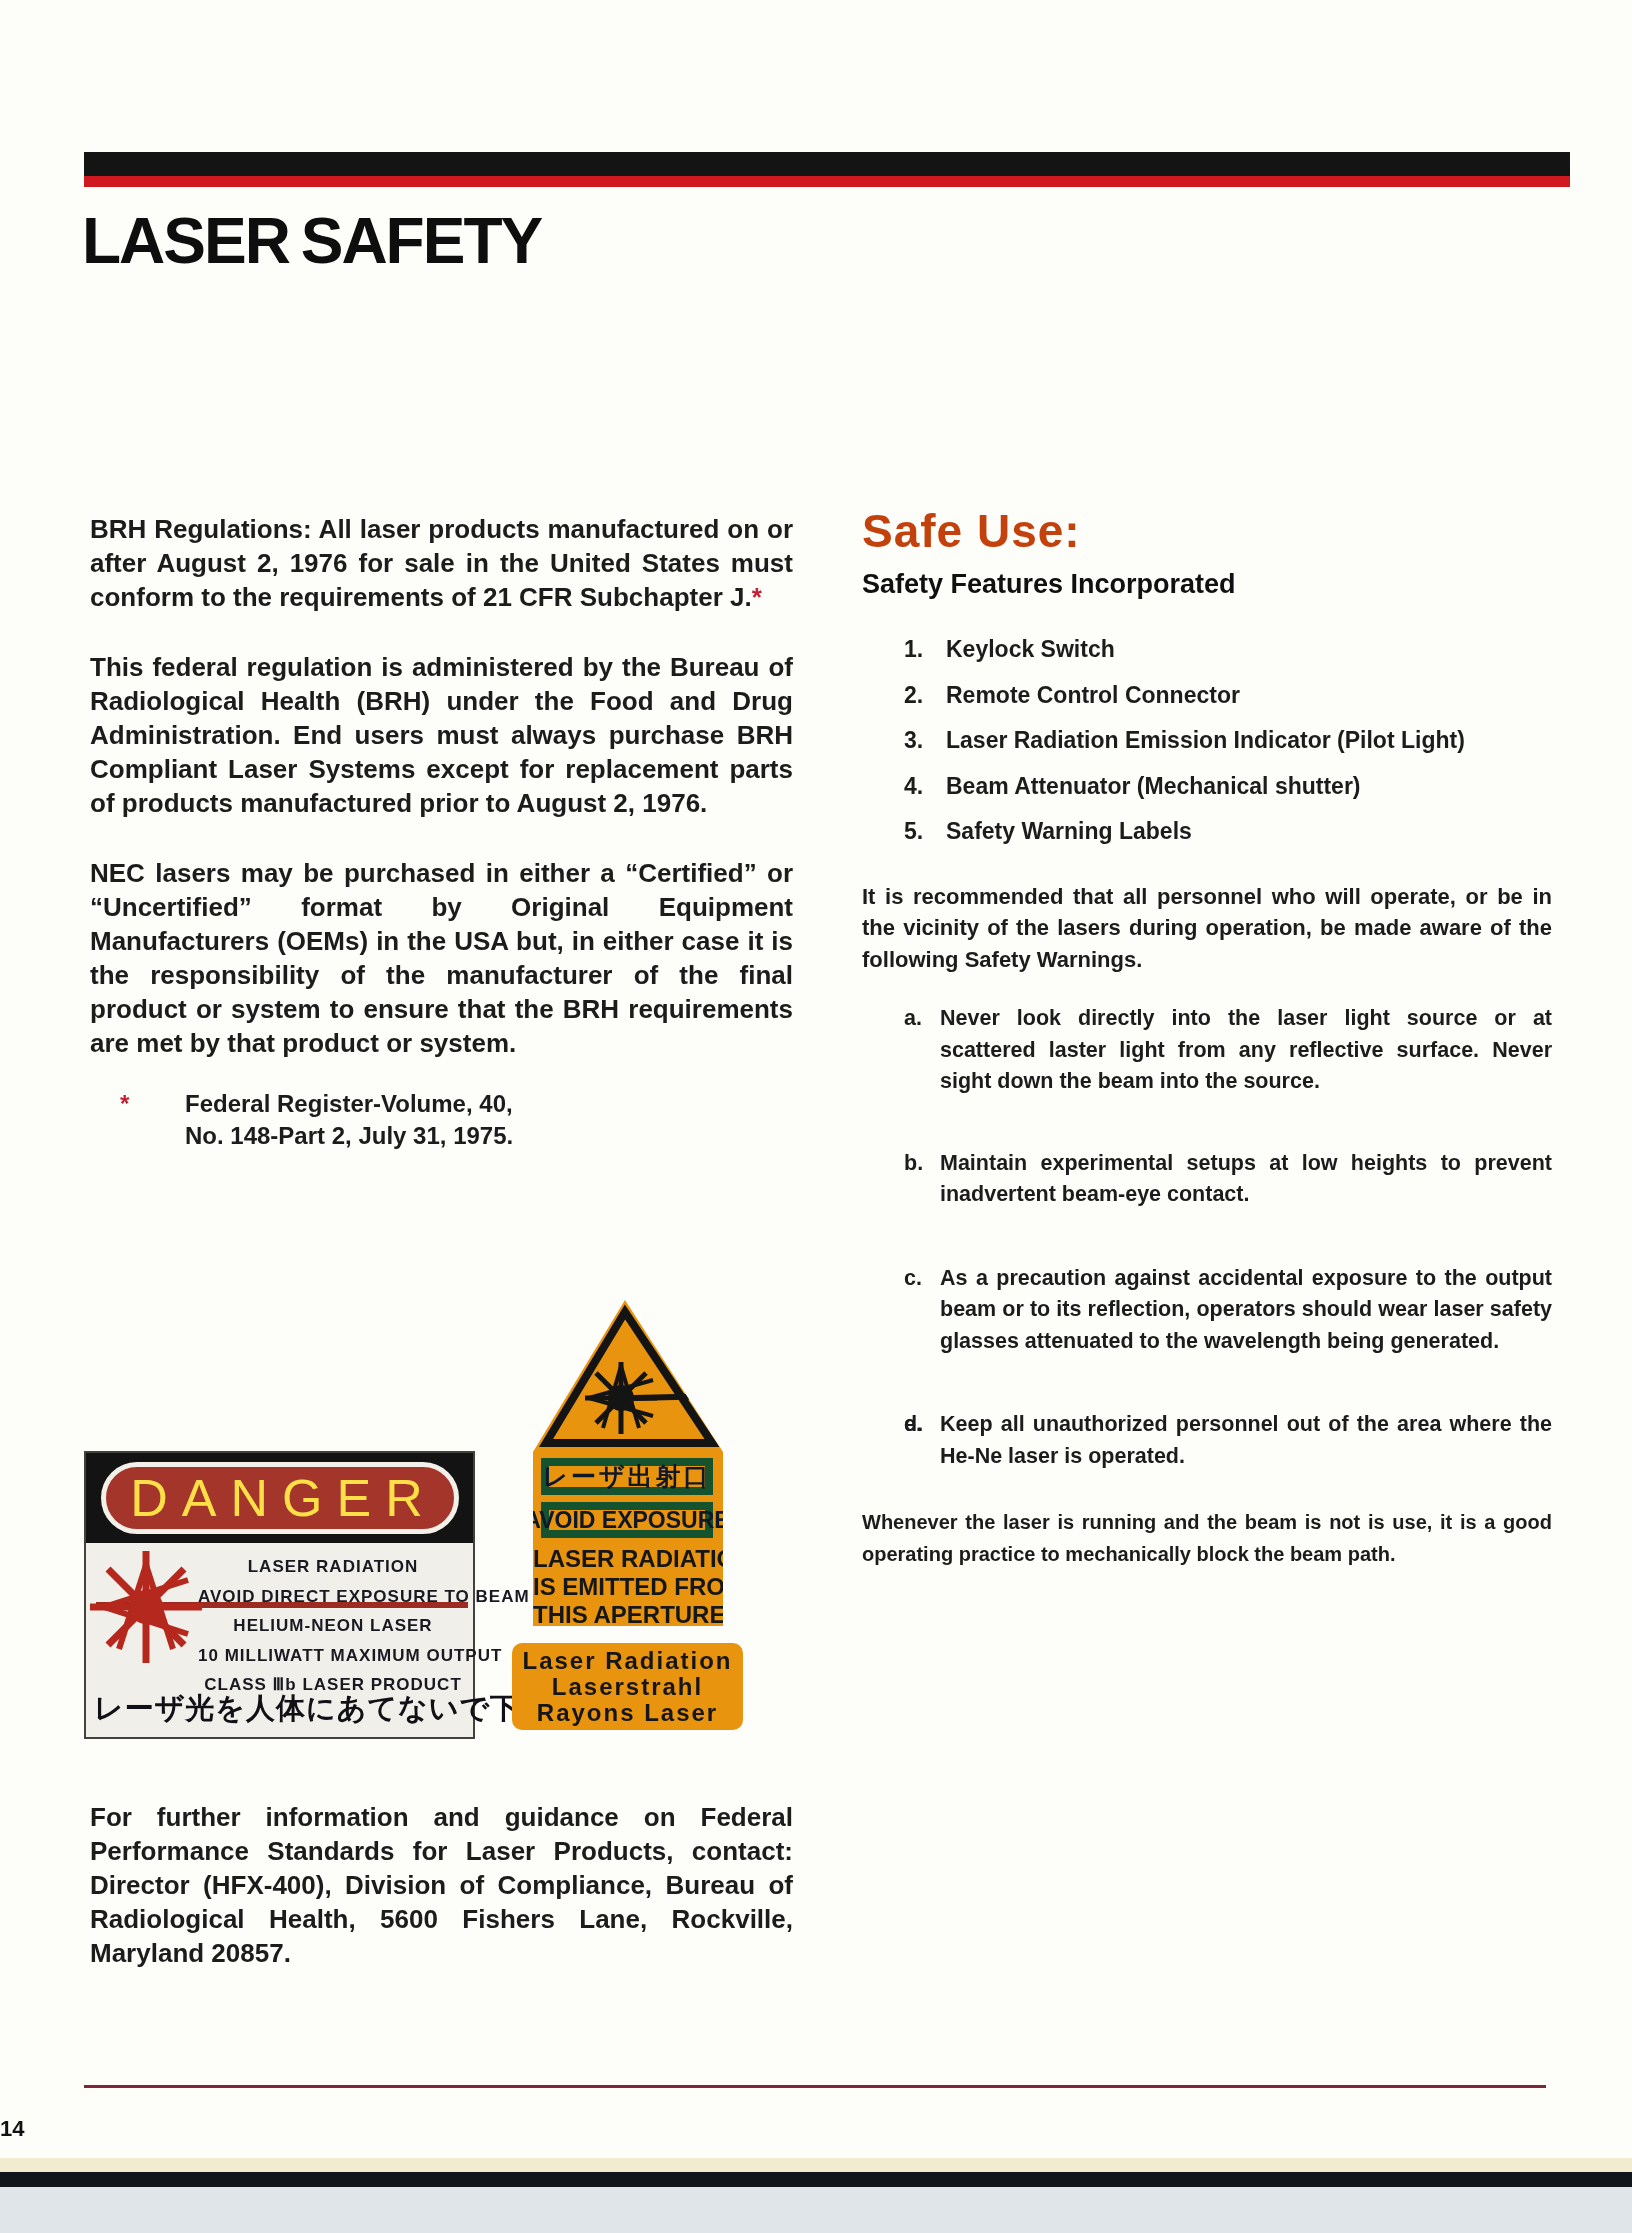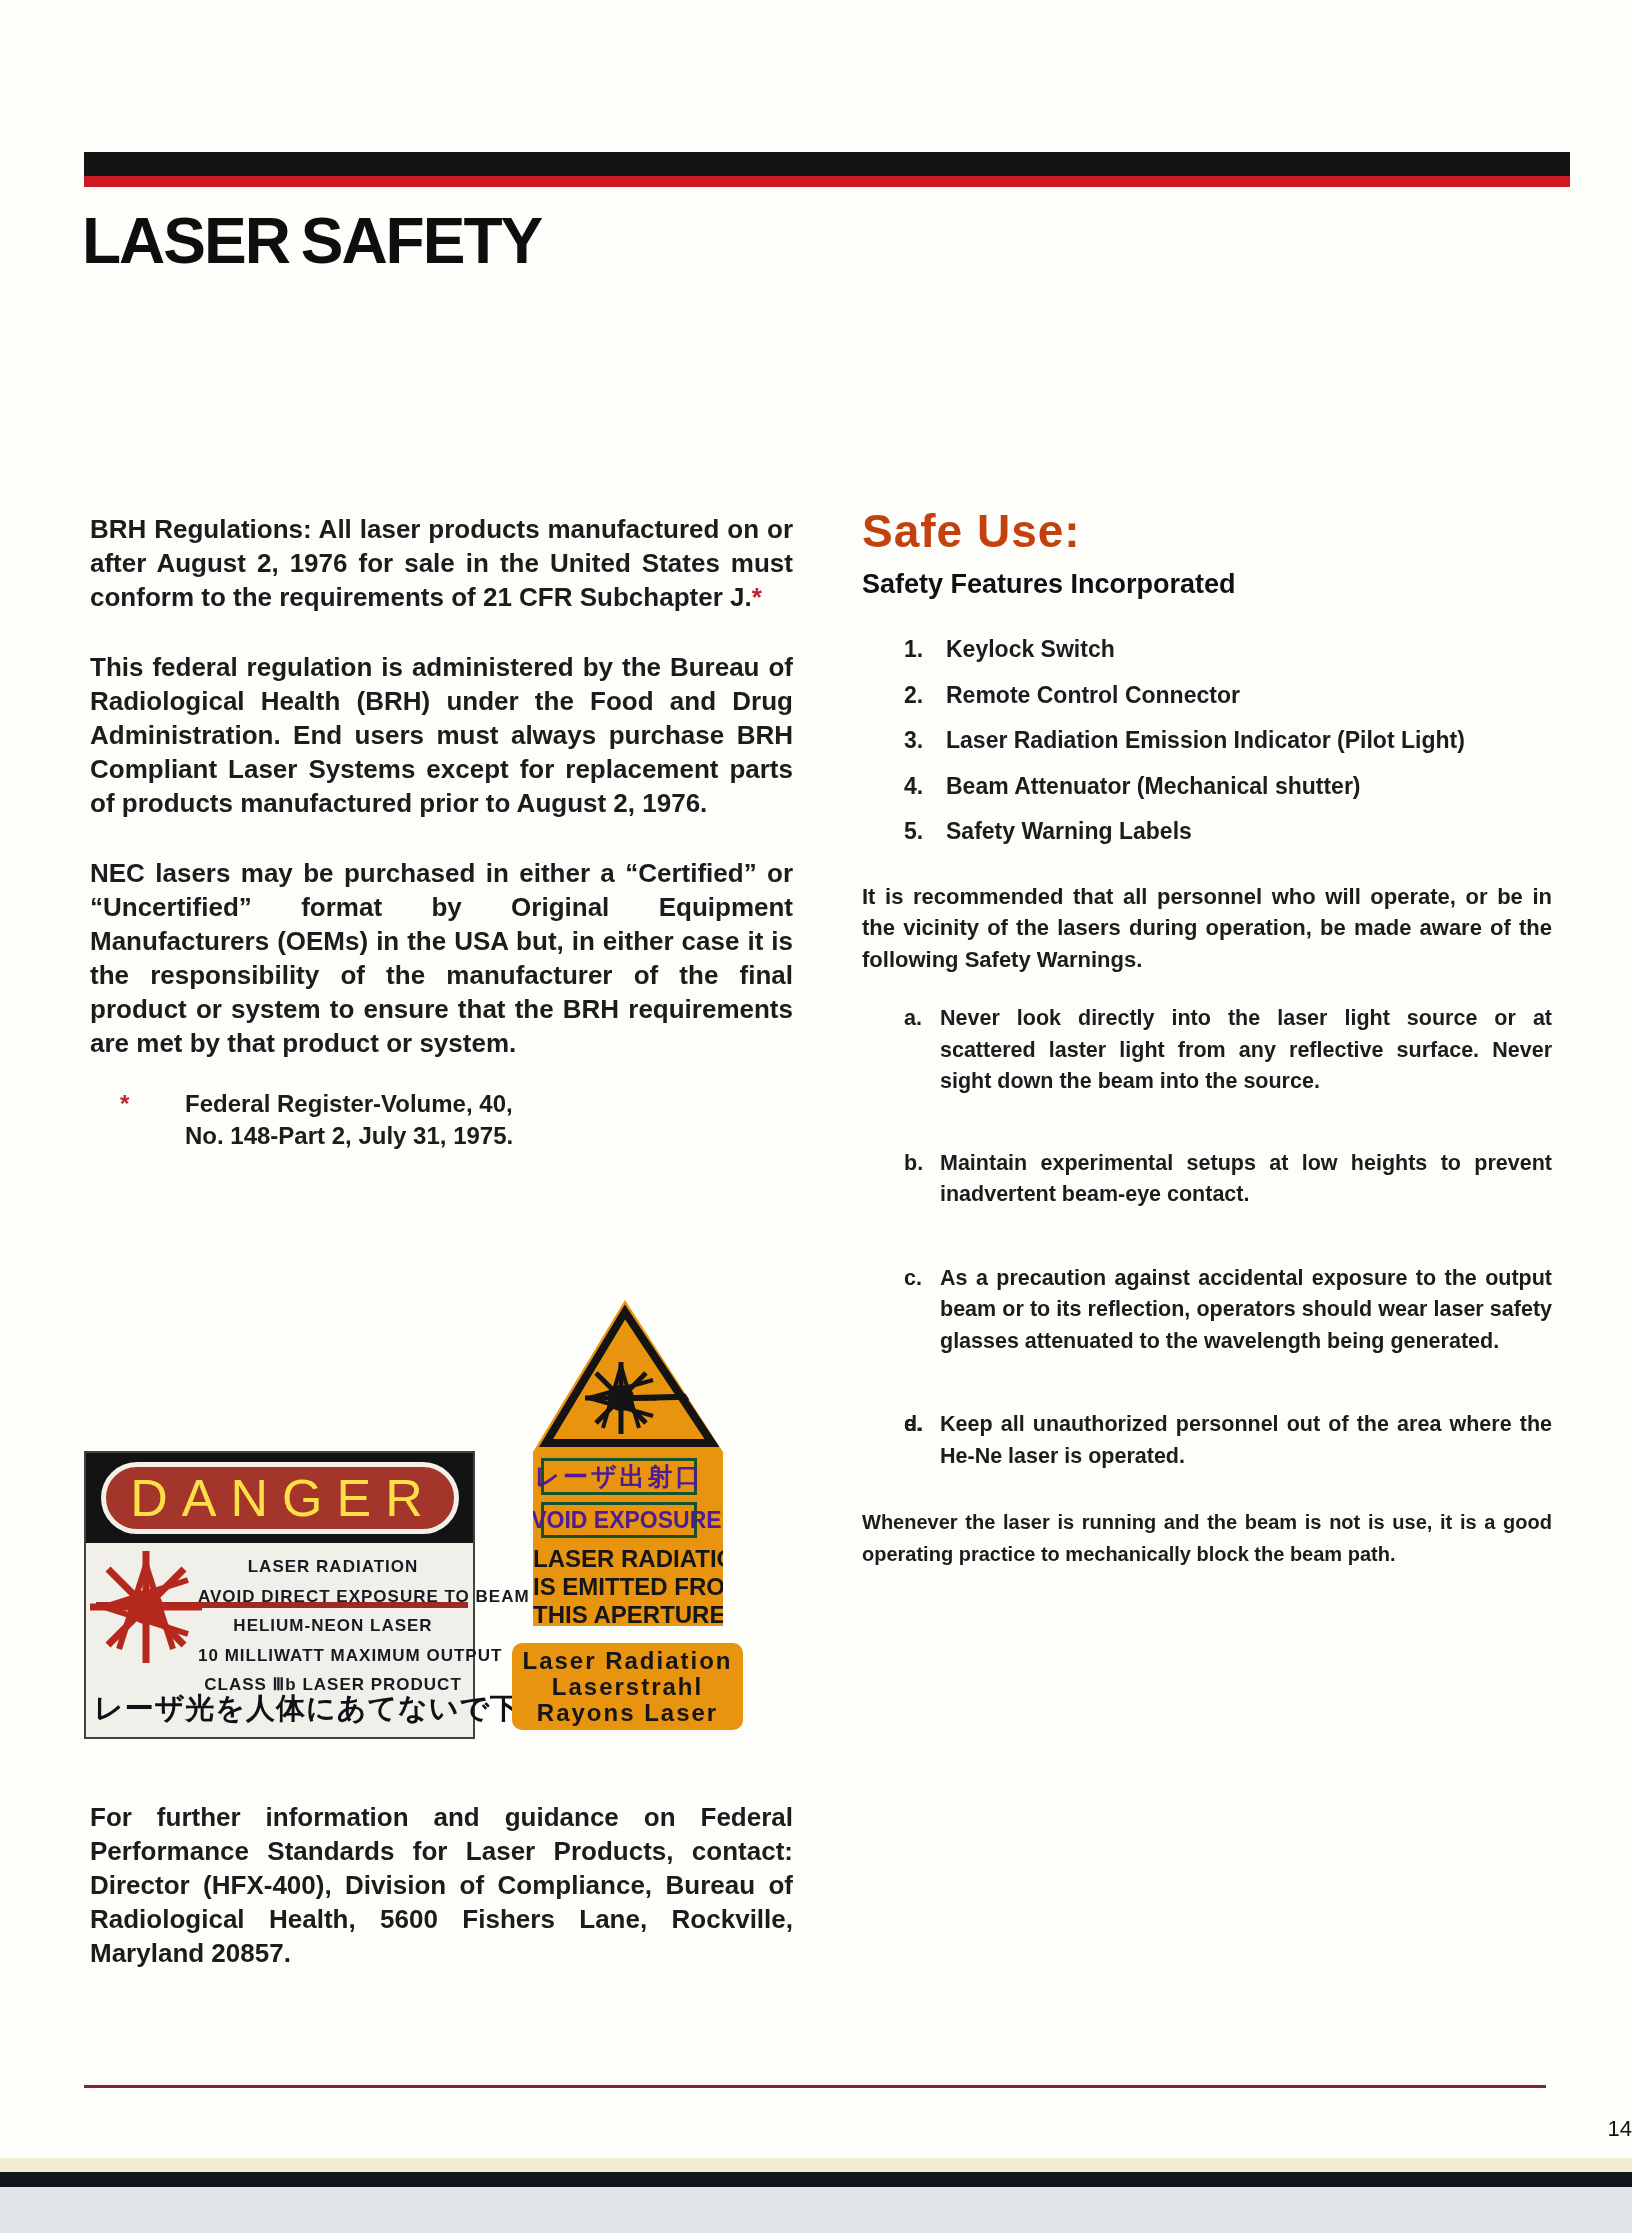--- a/index.html
+++ b/index.html
@@ -72,40 +72,40 @@
   }
   
   .house-label{
     position:absolute;left:533px;top:1300px;width:190px;height:326px;
     background:#e8940f;
     -webkit-clip-path:polygon(48.4% 0,100% 46.6%,100% 100%,0 100%,0 46.6%);
     clip-path:polygon(48.4% 0,100% 46.6%,100% 100%,0 100%,0 46.6%);
   }
   .house-triangle{position:absolute;left:0;top:0;}
   .house-box{
-    position:absolute;left:8px;width:156px;box-sizing:border-box;
-    border:3px solid #14532d;display:flex;align-items:center;justify-content:center;
-    color:#4c1d95;font-weight:bold;white-space:nowrap;
+    position:absolute;left:8px;width:172px;box-sizing:border-box;
+    border:8px solid #14532d;display:flex;align-items:center;justify-content:center;
+    color:#0f172a;font-weight:bold;white-space:nowrap;
   }
   .house-box1{top:158px;height:37px;font-size:25px;letter-spacing:3px;}
   .house-box2{top:202px;height:36px;font-size:23px;letter-spacing:0px;}
   .house-lines{
     position:absolute;left:0;top:245px;width:190px;text-align:center;
     font-size:24px;font-weight:bold;line-height:28px;color:#161616;white-space:nowrap;
   }
   
   .ml-label{
     position:absolute;left:512px;top:1643px;width:231px;height:87px;
     background:#e8940f;border-radius:10px;
     display:flex;flex-direction:column;align-items:center;justify-content:center;
     font-size:24px;font-weight:bold;line-height:26px;color:#161616;letter-spacing:2px;white-space:nowrap;
   }
   
   .foot-rule{position:absolute;left:84px;top:2085px;width:1462px;height:3px;background:#7e2635;}
-  .page-number{position:absolute;left:0;top:2116px;width:1632px;text-align:right;font-size:22px;font-weight:normal;color:#111;}
+  .page-number{position:absolute;left:0;top:2116px;width:1632px;text-align:left;font-size:22px;font-weight:bold;color:#111;}
   .cream-strip{position:absolute;left:0;top:2158px;width:1632px;height:14px;background:#f1ecd0;}
   .foot-bar{position:absolute;left:0;top:2172px;width:1632px;height:15px;background:#10161c;}
   .below-bar{position:absolute;left:0;top:2187px;width:1632px;height:46px;background:#e0e5e9;}
 </style>
 </head>
 <body>
 
 <div class="page">
 
   <div class="bar-black"></div>

